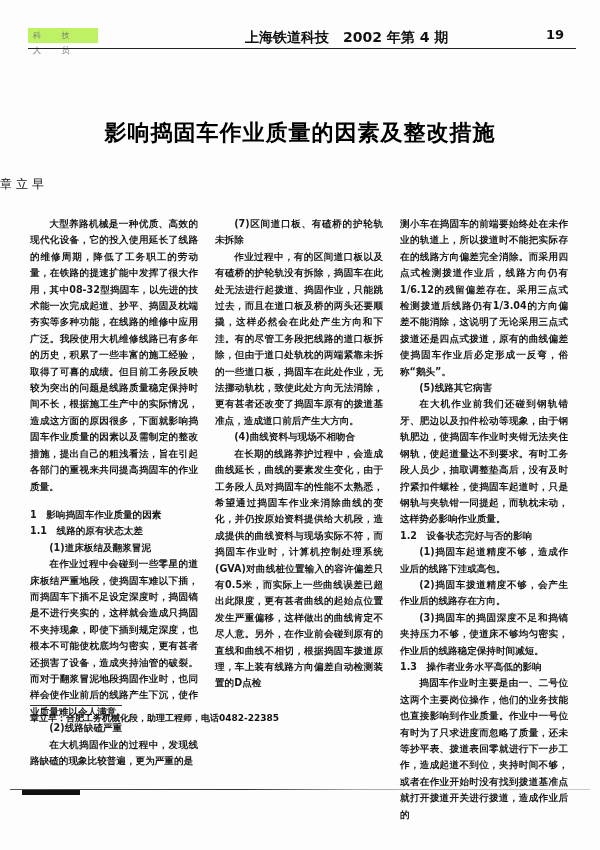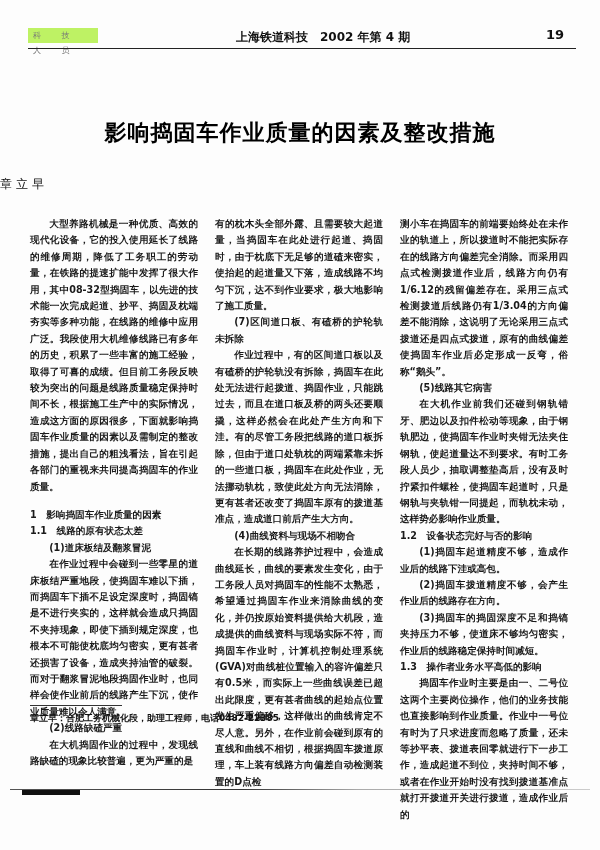--- a/index.html
+++ b/index.html
@@ -1,21 +1,21 @@
 <!DOCTYPE html>
 <html><head>
 <meta charset="utf-8">
 <style>
   html, body { margin: 0; padding: 0; background: #fdfdfd; }
   body { width: 600px; height: 850px; position: relative; overflow: hidden;
          font-family: "DejaVu Sans", "Liberation Sans", sans-serif; color: #111; }
   .header { position: absolute; left: 28px; top: 26px; width: 548px; height: 22px; }
   .section-tag { position: absolute; left: 0; top: 2px; width: 70px; height: 15px; background: #bef264;
                  color: #777; font-size: 8px; line-height: 15px; letter-spacing: 9px; padding-left: 5px; box-sizing: border-box; }
-  .journal { position: absolute; left: 208px; top: 3px; font-size: 12px; font-weight: bold; color: #111; }
+  .journal { position: absolute; left: 217px; top: 3px; font-size: 14px; font-weight: bold; color: #111; }
   .page-num { position: absolute; right: 12px; top: 1px; font-size: 13px; font-weight: bold; }
   .header-rule { position: absolute; left: 28px; top: 48px; width: 548px; height: 1px; background: #222; }
   .title { position: absolute; left: 0; top: 118px; width: 600px; text-align: center;
            font-size: 22px; font-weight: bold; letter-spacing: 1px; color: #000; }
   .author { position: absolute; left: 0; top: 176px; width: 600px; 
             font-size: 12px; font-family: Liberation Serif, serif; letter-spacing: 4px; }
   .col { position: absolute; top: 216px; width: 168px; font-size: 9.6px; line-height: 16.4px;
          text-align: justify; font-weight: bold; color: #1a1a1a; }
   .col p { margin: 0; }
   .col .ind { text-indent: 2em; }
@@ -47,21 +47,20 @@
   <p class="ind">大型养路机械是一种优质、高效的现代化设备，它的投入使用延长了线路的维修周期，降低了工务职工的劳动量，在铁路的提速扩能中发挥了很大作用，其中08-32型捣固车，以先进的技术能一次完成起道、抄平、捣固及枕端夯实等多种功能，在线路的维修中应用广泛。我段使用大机维修线路已有多年的历史，积累了一些丰富的施工经验，取得了可喜的成绩。但目前工务段反映较为突出的问题是线路质量稳定保持时间不长，根据施工生产中的实际情况，造成这方面的原因很多，下面就影响捣固车作业质量的因素以及需制定的整改措施，提出自己的粗浅看法，旨在引起各部门的重视来共同提高捣固车的作业质量。</p>
   <p class="h1">1　影响捣固车作业质量的因素</p>
   <p>1.1　线路的原有状态太差</p>
   <p class="sub">(1)道床板结及翻浆冒泥</p>
   <p class="ind">在作业过程中会碰到一些零星的道床板结严重地段，使捣固车难以下插，而捣固车下插不足设定深度时，捣固镐是不进行夹实的，这样就会造成只捣固不夹持现象，即使下插到规定深度，也根本不可能使枕底均匀密实，更有甚者还损害了设备，造成夹持油管的破裂。而对于翻浆冒泥地段捣固作业时，也同样会使作业前后的线路产生下沉，使作业质量难以令人满意。</p>
   <p class="sub">(2)线路缺碴严重</p>
   <p class="ind">在大机捣固作业的过程中，发现线路缺碴的现象比较普遍，更为严重的是</p>
 </div>
 
 <div class="col c2">
-  <p>有的枕木头全部外露、且需要较大起道量，当捣固车在此处进行起道、捣固时，由于枕底下无足够的道碴来密实，使抬起的起道量又下落，造成线路不均匀下沉，达不到作业要求，极大地影响了施工质量。</p>
   <p class="sub">(7)区间道口板、有碴桥的护轮轨未拆除</p>
   <p class="ind">作业过程中，有的区间道口板以及有碴桥的护轮轨没有拆除，捣固车在此处无法进行起拨道、捣固作业，只能跳过去，而且在道口板及桥的两头还要顺撬，这样必然会在此处产生方向和下洼。有的尽管工务段把线路的道口板拆除，但由于道口处轨枕的两端紧靠未拆的一些道口板，捣固车在此处作业，无法挪动轨枕，致使此处方向无法消除，更有甚者还改变了捣固车原有的拨道基准点，造成道口前后产生大方向。</p>
   <p class="sub">(4)曲线资料与现场不相吻合</p>
   <p class="ind">在长期的线路养护过程中，会造成曲线延长，曲线的要素发生变化，由于工务段人员对捣固车的性能不太熟悉，希望通过捣固车作业来消除曲线的变化，并仍按原始资料提供给大机段，造成提供的曲线资料与现场实际不符，而捣固车作业时，计算机控制处理系统(GVA)对曲线桩位置输入的容许偏差只有0.5米，而实际上一些曲线误差已超出此限度，更有甚者曲线的起始点位置发生严重偏移，这样做出的曲线肯定不尽人意。另外，在作业前会碰到原有的直线和曲线不相切，根据捣固车拨道原理，车上装有线路方向偏差自动检测装置的D点检</p>
 </div>
 
 <div class="col c3">
   <p>测小车在捣固车的前端要始终处在未作业的轨道上，所以拨道时不能把实际存在的线路方向偏差完全消除。而采用四点式检测拨道作业后，线路方向仍有1/6.12的残留偏差存在。采用三点式检测拨道后线路仍有1/3.04的方向偏差不能消除，这说明了无论采用三点式拨道还是四点式拨道，原有的曲线偏差使捣固车作业后必定形成一反弯，俗称“鹅头”。</p>
   <p class="sub">(5)线路其它病害</p>
   <p class="ind">在大机作业前我们还碰到钢轨错牙、肥边以及扣件松动等现象，由于钢轨肥边，使捣固车作业时夹钳无法夹住钢轨，使起道量达不到要求。有时工务段人员少，抽取调整垫高后，没有及时拧紧扣件螺栓，使捣固车起道时，只是钢轨与夹轨钳一同提起，而轨枕未动，这样势必影响作业质量。</p>

